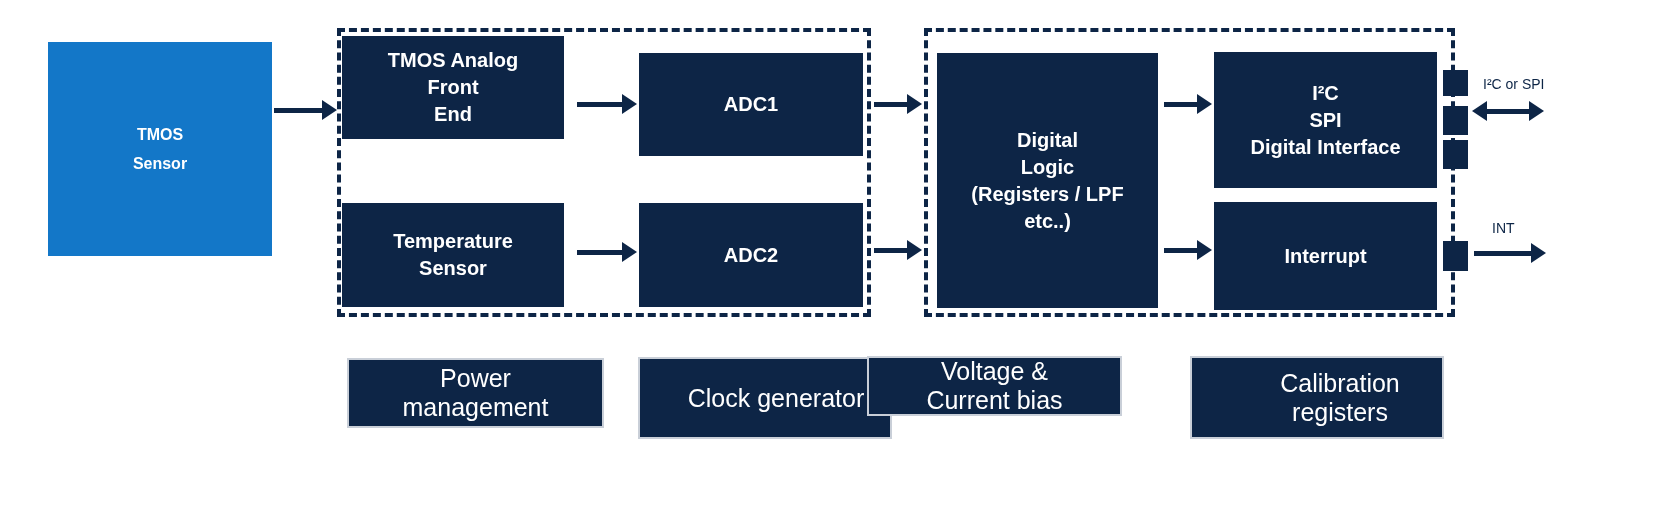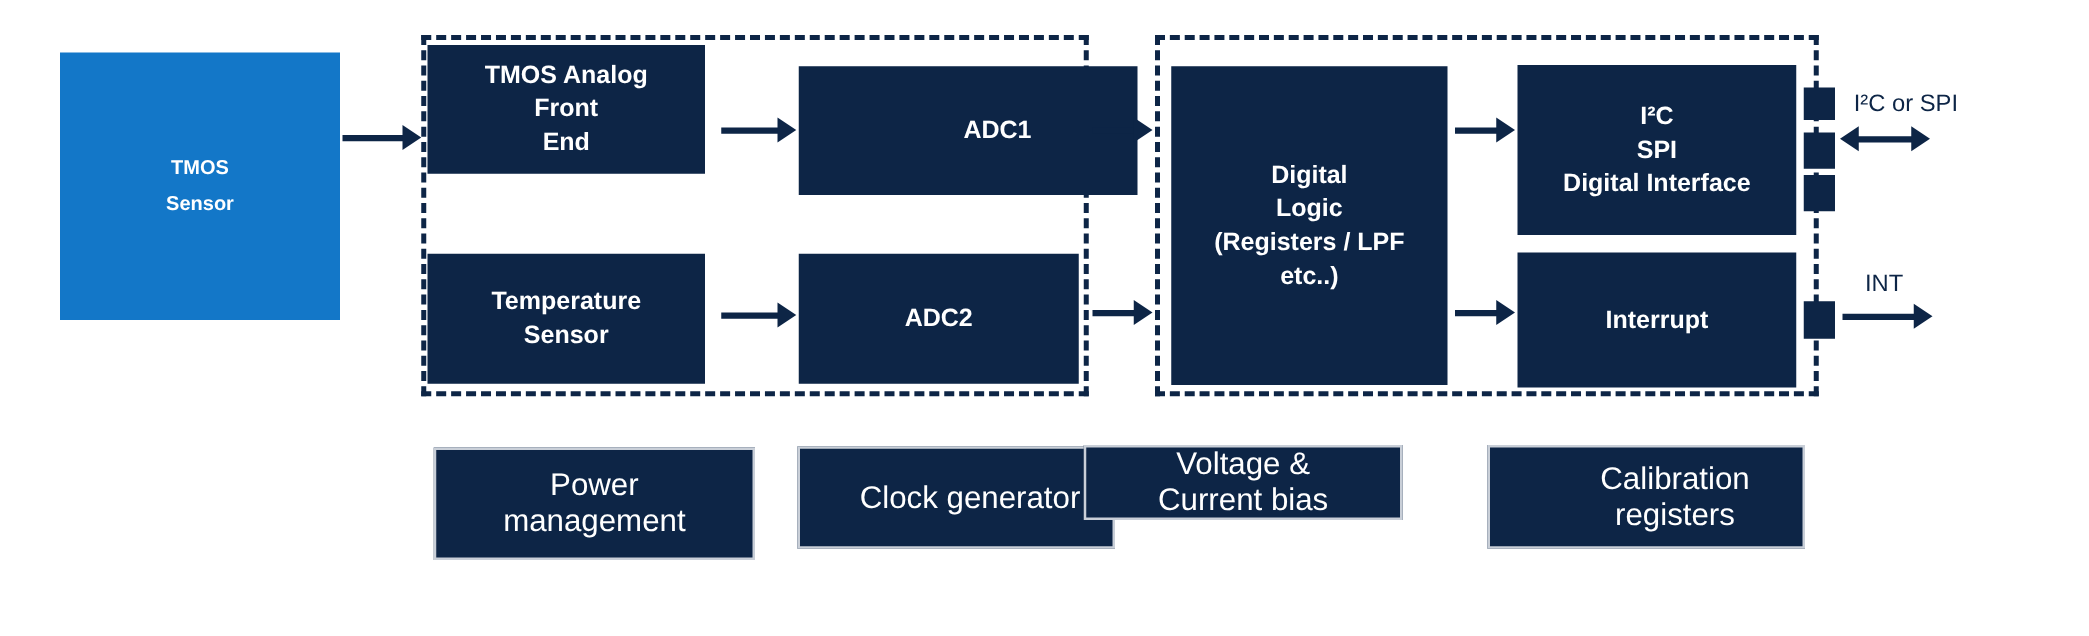--- a/index.html
+++ b/index.html
@@ -35,21 +35,21 @@
     border-left:15px solid #0D2546;
   }
   .arrow.double .shaft { left:13px; right:13px; }
   .arrow .head-left {
     position:absolute; left:0; top:-10px; width:0; height:0;
     border-top:10px solid transparent; border-bottom:10px solid transparent;
     border-right:15px solid #0D2546;
   }
   .pin { position:absolute; width:25px; background:#0D2546; }
   .io-label {
-    position:absolute; color:#0D2546; font-size:19px; line-height:20px; white-space:nowrap;
+    position:absolute; color:#0D2546; font-size:14px; line-height:20px; white-space:nowrap;
   }
 </style>
 </head>
 <body>
 
 <div id="canvas">
 
   <div class="block sensor" style="left:48px; top:42px; width:224px; height:214px;">
     <span class="line">TMOS</span>
     <span class="line">Sensor</span>
@@ -75,21 +75,21 @@
 
   <div class="arrow" style="left:577px; top:104px; width:60px;">
     <div class="shaft"></div>
     <div class="head"></div>
   </div>
   <div class="arrow" style="left:577px; top:252px; width:60px;">
     <div class="shaft"></div>
     <div class="head"></div>
   </div>
 
-  <div class="block" style="left:639px; top:53px; width:224px; height:103px;padding-left:47px;">
+  <div class="block" style="left:639px; top:53px; width:224px; height:103px;">
     <span class="line">ADC1</span>
   </div>
   <div class="block" style="left:639px; top:203px; width:224px; height:104px;">
     <span class="line">ADC2</span>
   </div>
 
   <div class="arrow" style="left:874px; top:104px; width:48px;">
     <div class="shaft"></div>
     <div class="head"></div>
   </div>
@@ -137,21 +137,21 @@
     <div class="head-left"></div>
     <div class="head"></div>
   </div>
 
   <div class="io-label" style="left:1492px; top:218px;">INT</div>
   <div class="arrow" style="left:1474px; top:253px; width:72px;">
     <div class="shaft"></div>
     <div class="head"></div>
   </div>
 
-  <div class="block support" style="left:347px; top:358px; width:257px; height:90px;">
+  <div class="block support" style="left:347px; top:358px; width:257px; height:70px;">
     <span class="line">Power</span>
     <span class="line">management</span>
   </div>
   <div class="block support" style="left:638px; top:357px; width:254px; height:82px;padding-left:22px;">
     <span class="line">Clock generator</span>
   </div>
   <div class="block support" style="left:867px; top:356px; width:255px; height:60px;">
     <span class="line">Voltage &amp;</span>
     <span class="line">Current bias</span>
   </div>

